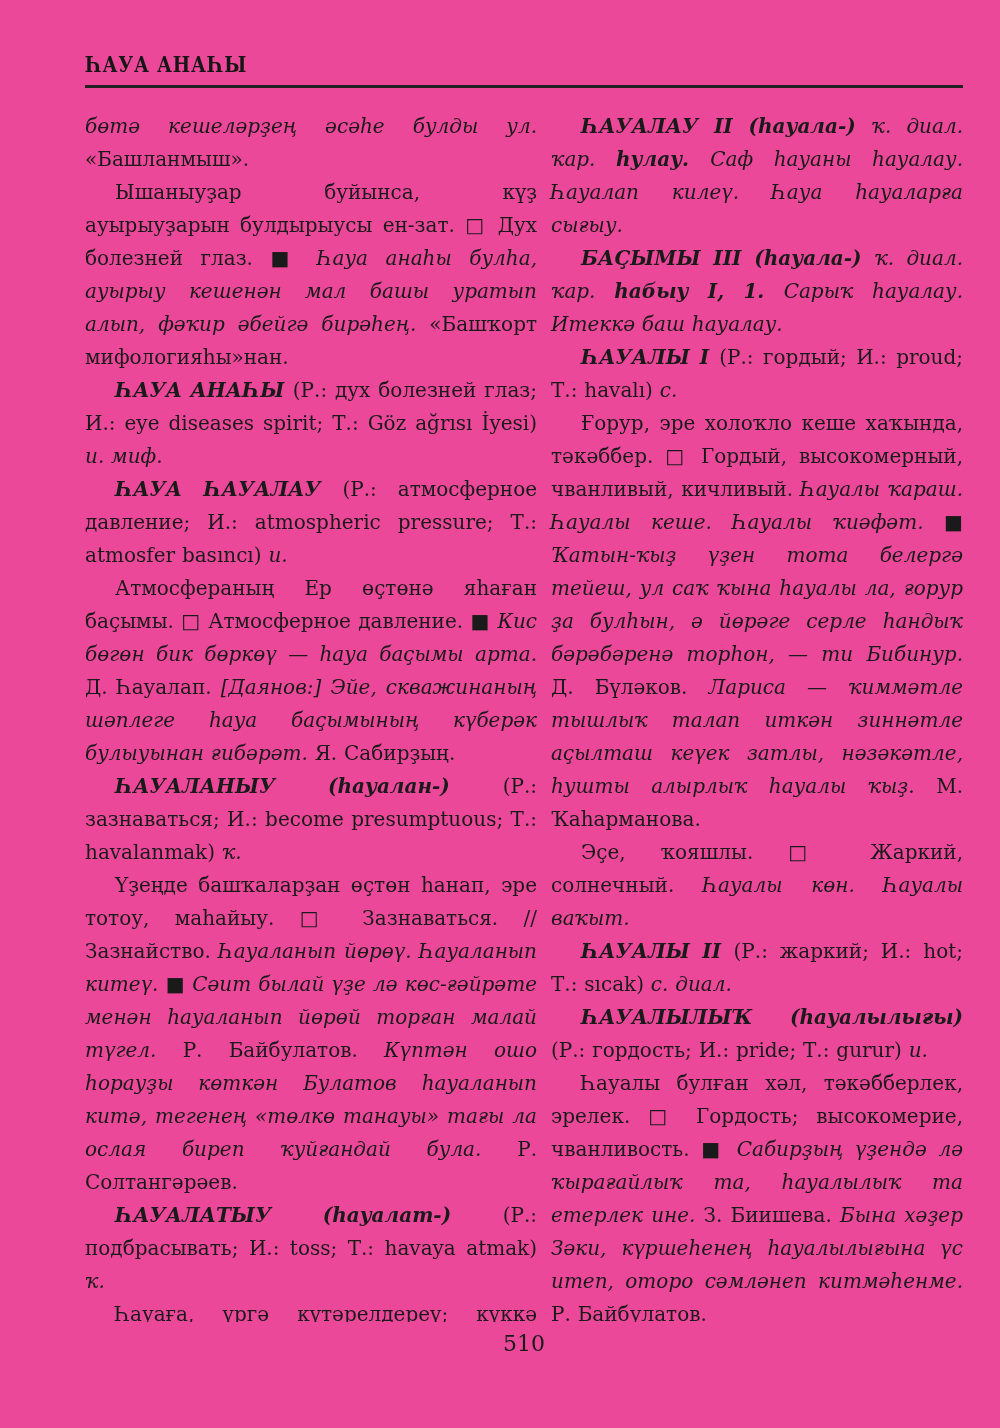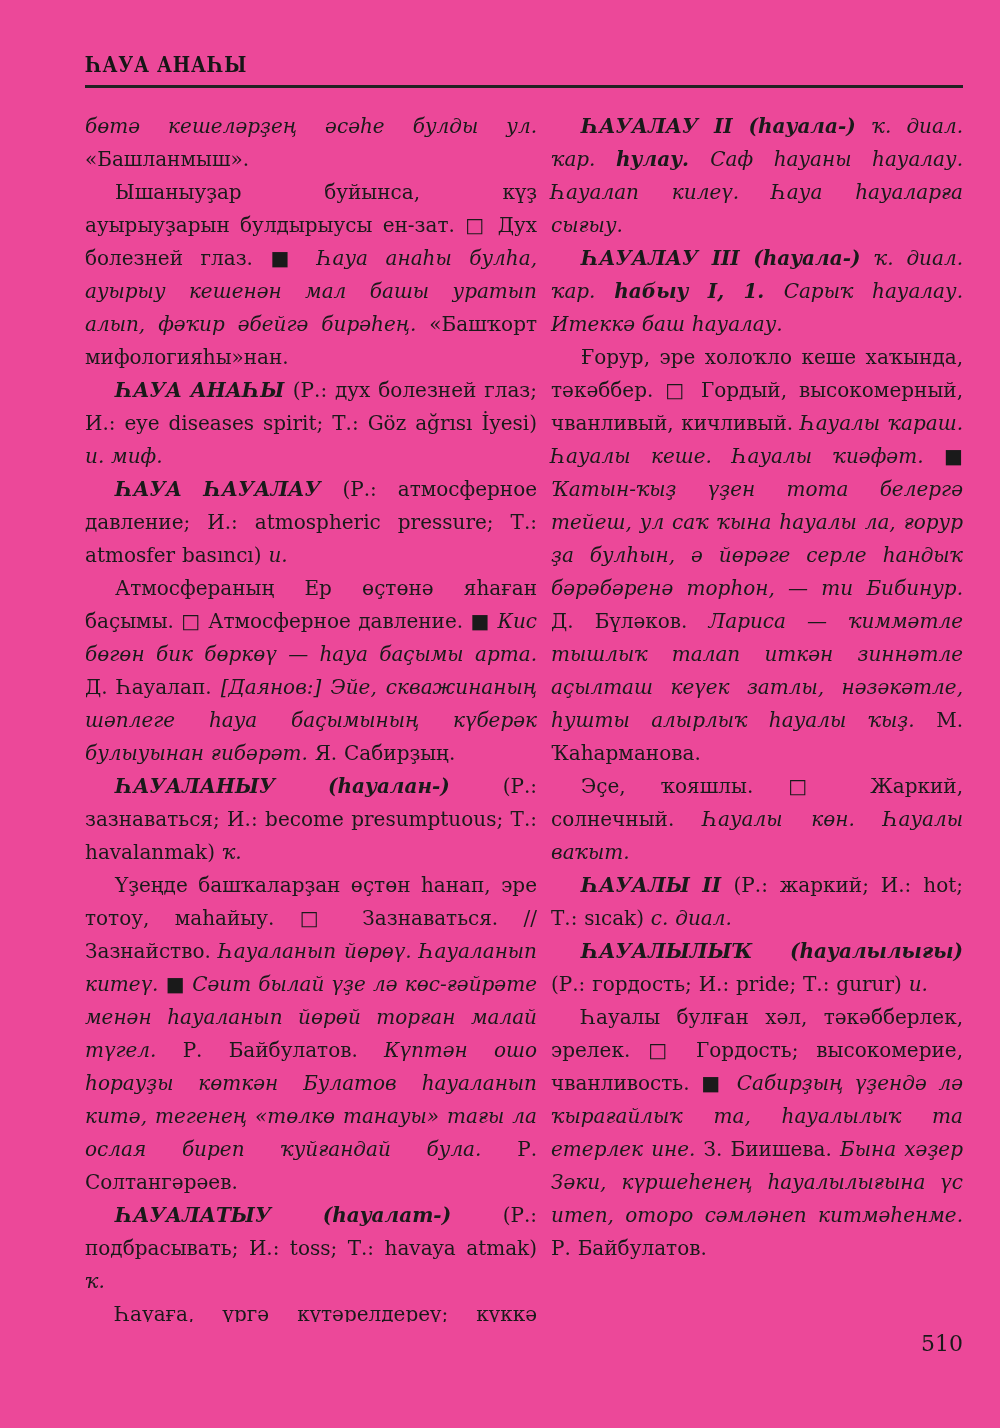--- a/index.html
+++ b/index.html
@@ -58,21 +58,21 @@
     word-spacing: 0.5px;
   }
   p.indent { text-indent: 30px; }
   .seg-b  { font-weight: bold; font-style: italic; }
   .seg-i  { font-style: italic; }
   .page-number {
     position: absolute;
     bottom: 72px;
     left: 85px;
     width: 878px;
-    text-align: right;
+    text-align: center;
     font-size: 22px;
     color: #1a1a1a;
   }
 </style>
 </head>
 <body>
 
 <div class="page">
 
   <div class="running-head">ҺАУА АНАҺЫ</div>
@@ -86,21 +86,22 @@
         <p class="para indent"><span class="seg-b">ҺАУА АНАҺЫ </span><span class="seg-r">(Р.: дух болезней глаз; И.: eye diseases spirit; Т.: Göz ağrısı İyesi) </span><span class="seg-i">и. миф.</span></p>
         <p class="para indent"><span class="seg-b">ҺАУА ҺАУАЛАУ </span><span class="seg-r">(Р.: атмосферное давление; И.: atmospheric pressure; Т.: atmosfer basıncı) </span><span class="seg-i">и.</span></p>
         <p class="para indent"><span class="seg-r">Атмосфераның Ер өҫтөнә яһаған баҫымы. □ Атмосферное давление. ■ </span><span class="seg-i">Кис бөгөн бик бөркөү — һауа баҫымы арта. </span><span class="seg-r">Д. Һауалап. </span><span class="seg-i">[Даянов:] Эйе, скважинаның шәплеге һауа баҫымының күберәк булыуынан ғибәрәт. </span><span class="seg-r">Я. Сабирҙың.</span></p>
         <p class="para indent"><span class="seg-b">ҺАУАЛАНЫУ (һауалан-) </span><span class="seg-r">(Р.: зазнаваться; И.: become presumptuous; Т.: havalanmak) </span><span class="seg-i">ҡ.</span></p>
         <p class="para indent"><span class="seg-r">Үҙеңде башҡаларҙан өҫтөн һанап, эре тотоу, маһайыу. □ Зазнаваться. // Зазнайство. </span><span class="seg-i">Һауаланып йөрөү. Һауаланып китеү. </span><span class="seg-r">■ </span><span class="seg-i">Сәит былай үҙе лә көс-ғәйрәте менән һауаланып йөрөй торған малай түгел. </span><span class="seg-r">Р. Байбулатов. </span><span class="seg-i">Күптән ошо һорауҙы көткән Булатов һауаланып китә, тегенең «төлкө танауы» тағы ла ослая биреп ҡуйғандай була. </span><span class="seg-r">Р. Солтангәрәев.</span></p>
         <p class="para indent"><span class="seg-b">ҺАУАЛАТЫУ (һауалат-) </span><span class="seg-r">(Р.: подбрасывать; И.: toss; Т.: havaya atmak) </span><span class="seg-i">ҡ.</span></p>
         <p class="para indent"><span class="seg-r">Һауаға, үргә күтәрелдереү; күккә осороу. □ Подбрасывать, метать вверх </span></p>
       </div>
     <div class="col col-right">
         <p class="para indent"><span class="seg-b">ҺАУАЛАУ II (һауала-) </span><span class="seg-i">ҡ. диал. ҡар. </span><span class="seg-b">һулау. </span><span class="seg-i">Саф һауаны һауалау. Һауалап килеү. Һауа һауаларға сығыу.</span></p>
-        <p class="para indent"><span class="seg-b">ҺАУАЛАУ III (һауала-) </span><span class="seg-i">ҡ. диал. ҡар. </span><span class="seg-b">һабыу I, 1. </span><span class="seg-i">Сарыҡ һауалау. Итеккә баш һауалау.</span></p>
+        <p class="para indent"><span class="seg-b">БАҪЫМЫ III (һауала-) </span><span class="seg-i">ҡ. диал. ҡар. </span><span class="seg-b">һабыу I, 1. </span><span class="seg-i">Сарыҡ һауалау. Итеккә баш һауалау.</span></p>
+        <p class="para indent"><span class="seg-b">ҺАУАЛЫ I </span><span class="seg-r">(Р.: гордый; И.: proud; Т.: havalı) </span><span class="seg-i">с.</span></p>
         <p class="para indent"><span class="seg-r">Ғорур, эре холоҡло кеше хаҡында, тәкәббер. □ Гордый, высокомерный, чванливый, кичливый. </span><span class="seg-i">Һауалы ҡараш. Һауалы кеше. Һауалы ҡиәфәт. </span><span class="seg-r">■ </span><span class="seg-i">Ҡатын-ҡыҙ үҙен тота белергә тейеш, ул саҡ ҡына һауалы ла, ғорур ҙа булһын, ә йөрәге серле һандыҡ бәрәбәренә торһон, — ти Бибинур. </span><span class="seg-r">Д. Бүләков. </span><span class="seg-i">Лариса — ҡиммәтле тышлыҡ талап иткән зиннәтле аҫылташ кеүек затлы, нәзәкәтле, һушты алырлыҡ һауалы ҡыҙ. </span><span class="seg-r">М. Ҡаһарманова.</span></p>
         <p class="para indent"><span class="seg-r">Эҫе, ҡояшлы. □ Жаркий, солнечный. </span><span class="seg-i">Һауалы көн. Һауалы ваҡыт.</span></p>
         <p class="para indent"><span class="seg-b">ҺАУАЛЫ II </span><span class="seg-r">(Р.: жаркий; И.: hot; Т.: sıcak) </span><span class="seg-i">с. диал.</span></p>
         <p class="para indent"><span class="seg-b">ҺАУАЛЫЛЫҠ (һауалылығы) </span><span class="seg-r">(Р.: гордость; И.: pride; Т.: gurur) </span><span class="seg-i">и.</span></p>
         <p class="para indent"><span class="seg-r">Һауалы булған хәл, тәкәбберлек, эрелек. □ Гордость; высокомерие, чванливость. ■ </span><span class="seg-i">Сабирҙың үҙендә лә ҡырағайлыҡ та, һауалылыҡ та етерлек ине. </span><span class="seg-r">З. Биишева. </span><span class="seg-i">Бына хәҙер Зәки, күршеһенең һауалылығына үс итеп, оторо сәмләнеп китмәһенме. </span><span class="seg-r">Р. Байбулатов.</span></p>
       </div>
   </div>
 
   <div class="page-number">510</div>
 

